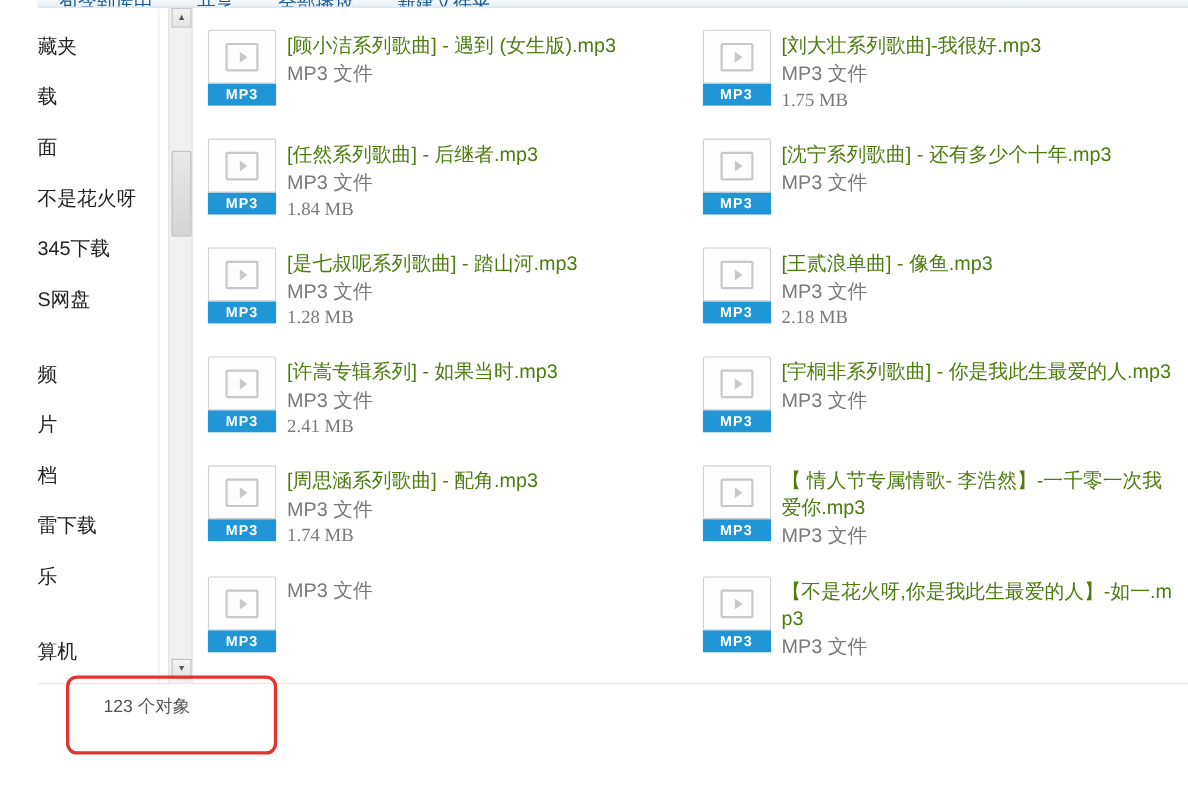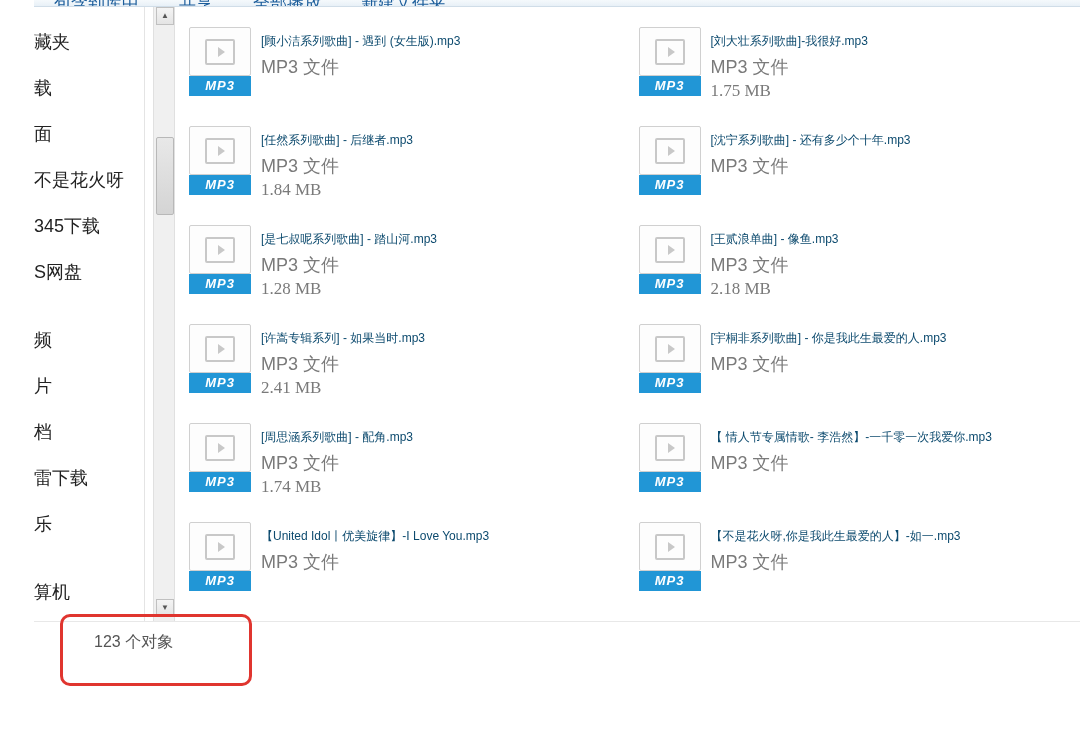--- a/index.html
+++ b/index.html
@@ -103,21 +103,20 @@
       row-gap: 24px;
     }
     .file-item {
       display: flex;
       align-items: flex-start;
       gap: 10px;
     }
     .file-icon {
       width: 62px;
       flex-shrink: 0;
-      font-style: italic;
     }
     .file-icon-body {
       width: 62px;
       height: 49px;
       background: #fdfdfd;
       border: 1px solid #d0d0d0;
       border-radius: 2px;
       position: relative;
       display: flex;
       align-items: center;
@@ -150,22 +149,22 @@
       text-align: center;
       line-height: 20px;
       letter-spacing: 1px;
       font-family: Arial, sans-serif;
     }
     .file-info {
       flex: 1;
       padding-top: 2px;
     }
     .file-name {
-      color: #0c4a6e;
-      font-size: 12px;
+      color: #4d7c0f;
+      font-size: 18px;
       line-height: 24px;
       margin-bottom: 3px;
       word-break: break-all;
     }
     .file-type {
       color: #7a7a7a;
       font-size: 18px;
       line-height: 22px;
       margin-bottom: 2px;
     }
@@ -369,21 +368,20 @@
             </div>
           </div>
           <div class="file-item">
             <div class="file-icon">
               <div class="file-icon-body">
                 <div class="file-icon-inner"></div>
               </div>
               <div class="file-icon-tag">MP3</div>
             </div>
             <div class="file-info">
-              <div class="file-name">【United Idol丨优美旋律】-I Love You.mp3</div>
               <div class="file-type">MP3 文件</div>
             </div>
           </div>
           <div class="file-item">
             <div class="file-icon">
               <div class="file-icon-body">
                 <div class="file-icon-inner"></div>
               </div>
               <div class="file-icon-tag">MP3</div>
             </div>

